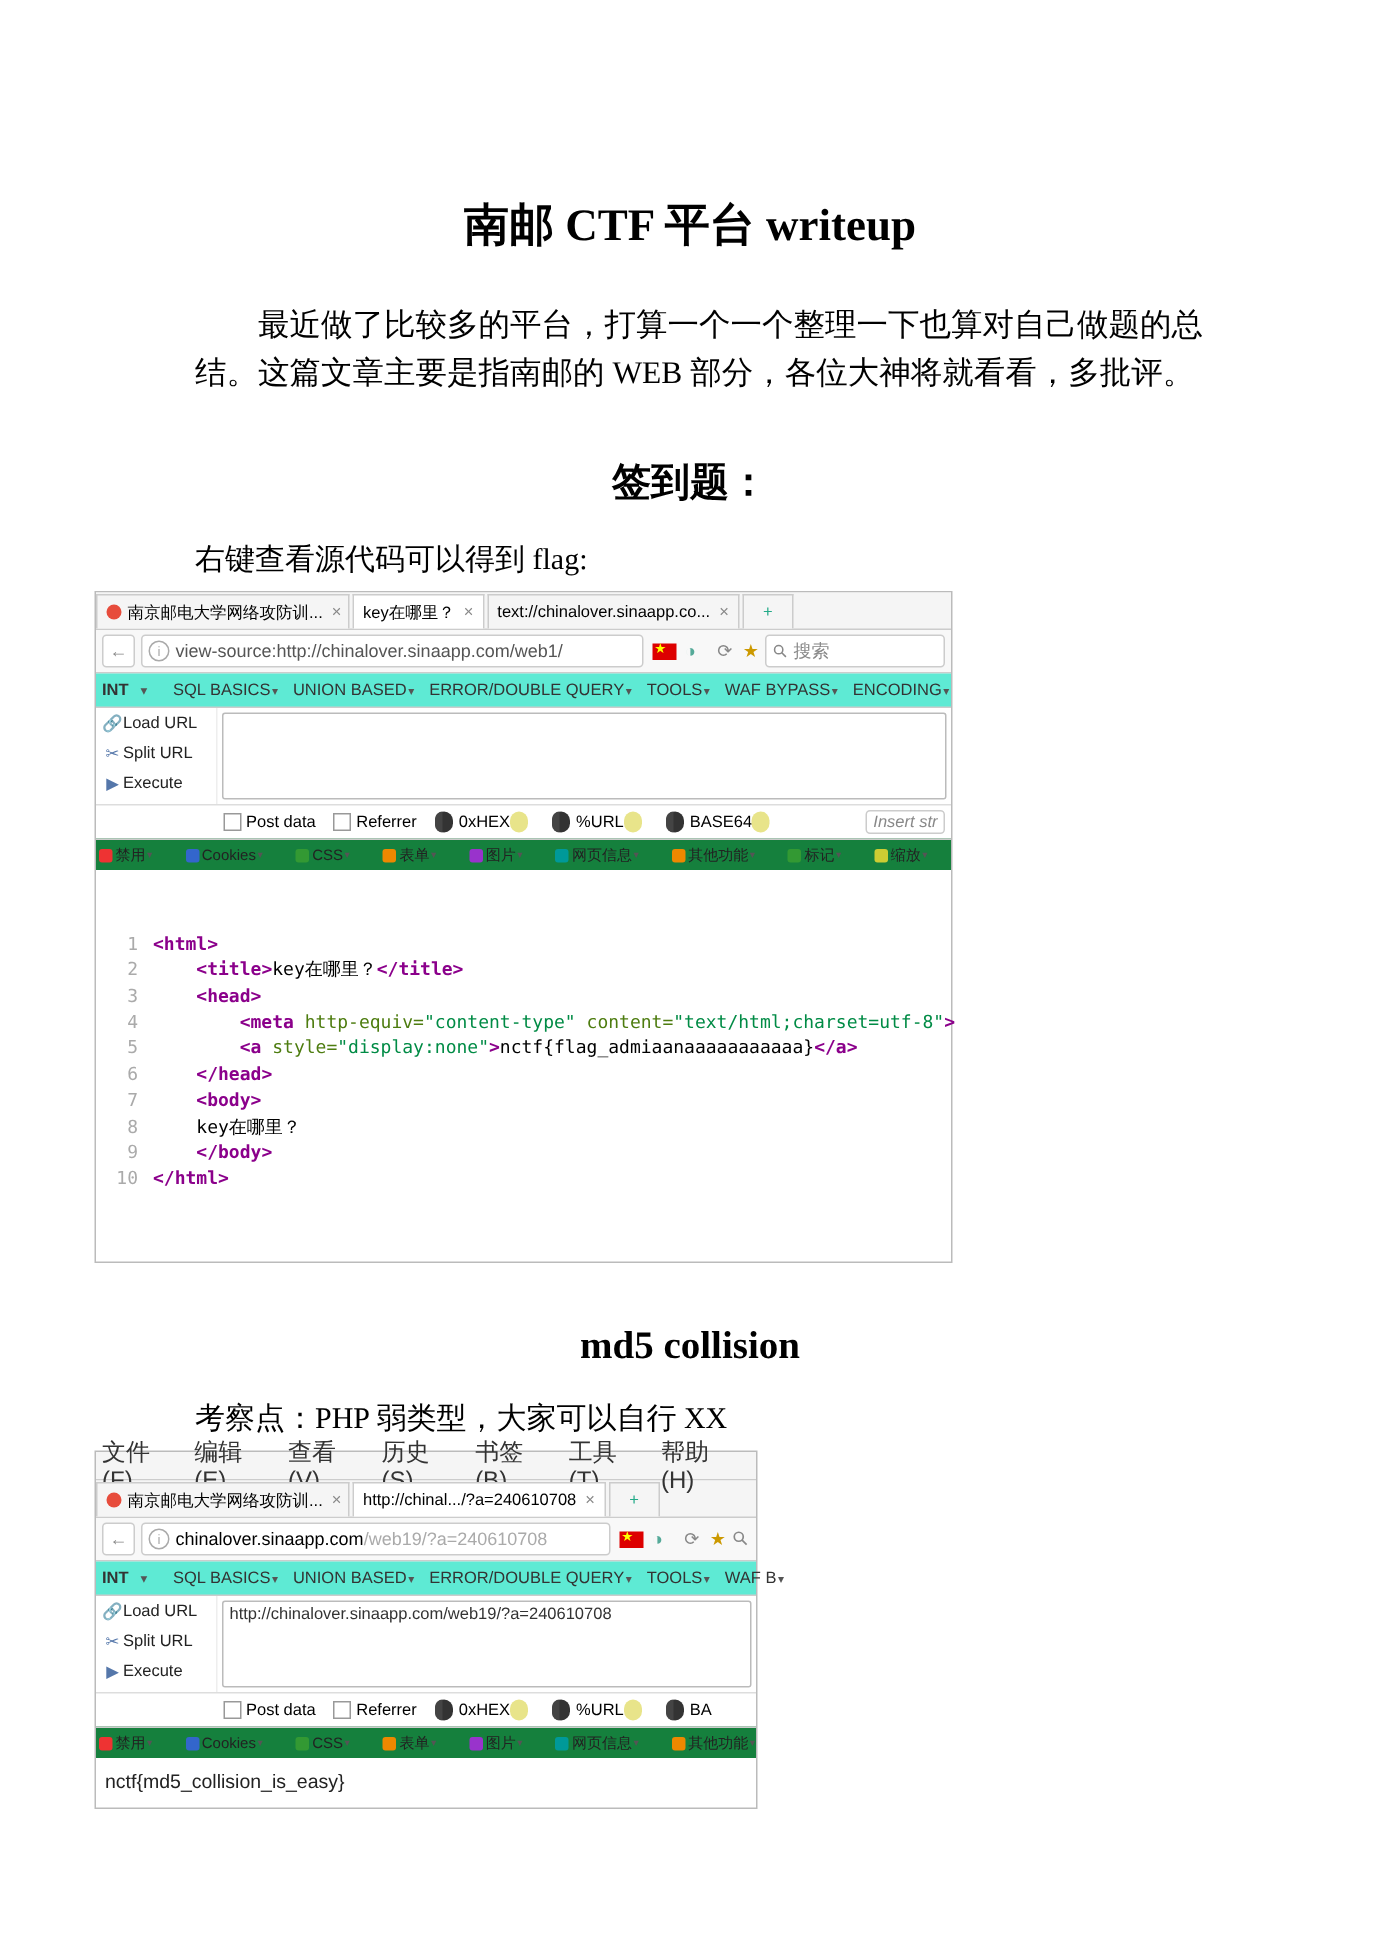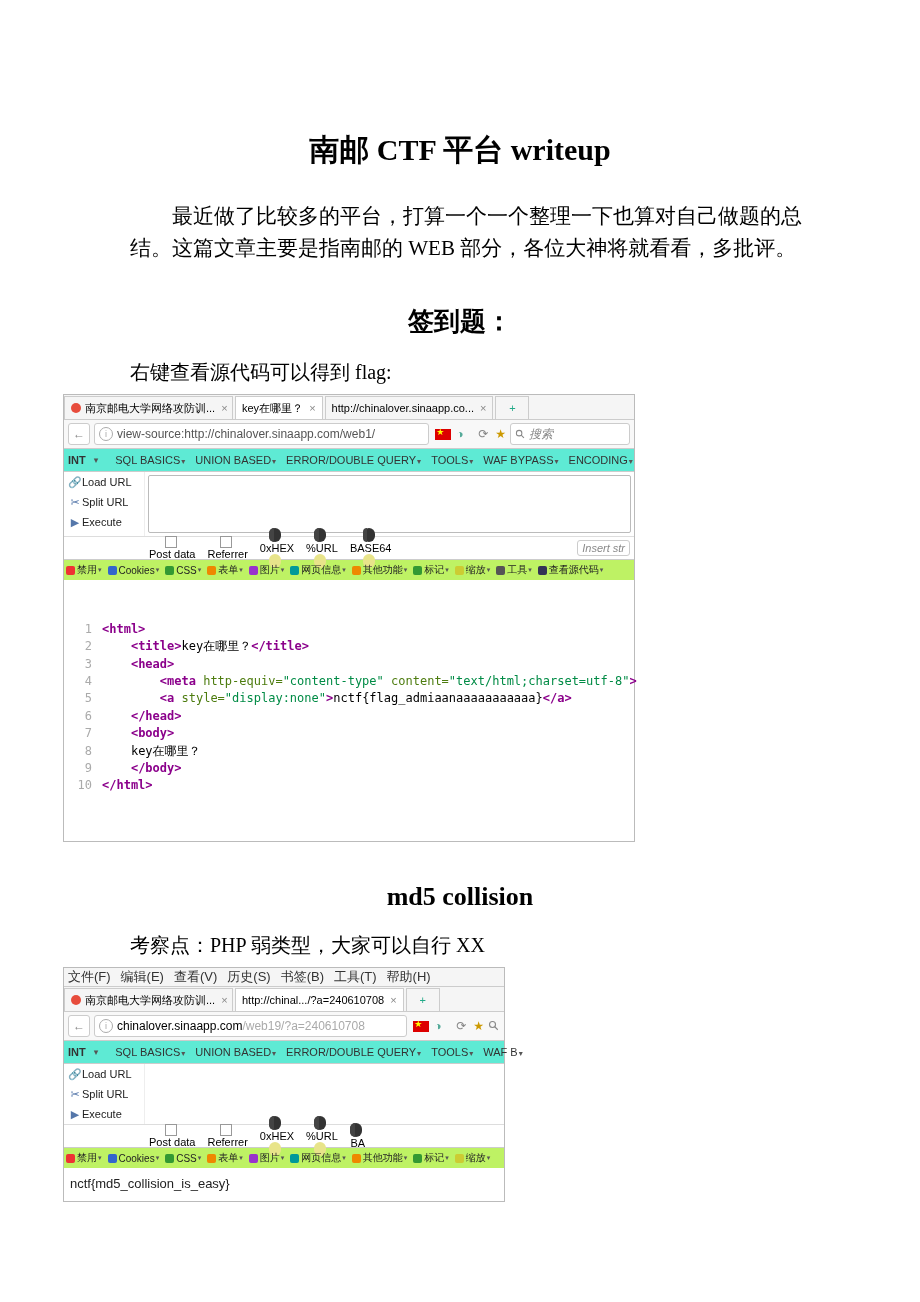--- a/index.html
+++ b/index.html
@@ -103,21 +103,21 @@
     white-space:nowrap;
   }
   .url .info { width:12px;height:12px;border:1px solid #aaa;border-radius:50%;display:flex;align-items:center;justify-content:center;font-size:9px;margin-right:4px;color:#aaa;flex:0 0 auto; }
   .url .dim { color:#aaa; }
   .aftericons { display:flex;align-items:center;margin-left:6px; }
   .flag { width:16px;height:11px;background:linear-gradient(to bottom,#d00 33%,#d00 33%);position:relative;margin-right:2px; }
   .flag::after{content:"★";position:absolute;left:1px;top:-2px;color:#ff0;font-size:9px;}
   .tric{width:14px;height:14px;display:flex;align-items:center;justify-content:center;color:#5a9; margin-right:4px;}
   .reload{width:16px;height:16px;display:flex;align-items:center;justify-content:center;color:#888;margin:0 4px;}
   .star{color:#c90;margin-right:4px;}
-  .search{height:20px;border:1px solid #ccc;border-radius:3px;display:flex;align-items:center;padding:0 4px;background:#fff;color:#888;font-style:italic;width:110px;}
+  .search{height:20px;border:1px solid #ccc;border-radius:3px;display:flex;align-items:center;padding:0 4px;background:#fff;color:#888;width:110px;}
   .search svg{width:11px;height:11px;margin-right:3px;}
 
   .hackbar-top {
     display:flex;
     align-items:center;
     height:22px;
     border-bottom:1px solid #ccc;
     font-size:11px;
     color:#333;
     padding-left:4px;
@@ -131,29 +131,29 @@
 
   .hackbar-body { display:flex; background:#fff; }
   .hb-side { width:80px; border-right:1px solid #eee; }
   .hb-side .row { display:flex;align-items:center;height:20px;padding-left:4px;font-size:11px;color:#222; }
   .hb-side .row .ic { width:14px;display:flex;justify-content:center;color:#57a; }
   .hb-main { flex:1; padding:3px; }
   .hb-input { border:1px solid #bbb;border-radius:2px;height:52px;padding:2px 4px;font-size:11px;color:#333; background:#fff; }
 
   .hb-bottom { display:flex;align-items:center;height:22px;border-top:1px solid #ddd;padding-left:85px;font-size:11px; }
   .chk { width:10px;height:10px;border:1px solid #999;margin-right:3px;display:inline-block;vertical-align:middle; }
-  .hb-bottom .itm{margin-right:12px;display:flex;align-items:center;flex-direction:column;}
+  .hb-bottom .itm{margin-right:12px;display:flex;align-items:center;}
   .pill { height:14px;padding:0 6px;border-radius:7px;display:flex;align-items:center;font-size:10px;color:#333;margin-right:4px;}
   .pill.dark{ background:#333;color:#333;position:relative;}
   .pill.dark::before{content:"";position:absolute;left:0;top:0;width:40%;height:100%;background:#444;border-radius:7px 0 0 7px;}
   .pill.light{background:#e8e48a;}
   .hb-insert{color:#888;font-style:italic;border:1px solid #ccc;border-radius:3px;padding:1px 4px;margin-left:auto;margin-right:4px;}
 
   .devbar {
-    display:flex;align-items:center;height:20px;background:#bef264;border-top:1px solid #ccc;font-size:10px;color:#222;padding-left:2px;overflow:hidden;white-space:nowrap;
+    display:flex;align-items:center;height:20px;background:#15803d;border-top:1px solid #ccc;font-size:10px;color:#222;padding-left:2px;overflow:hidden;white-space:nowrap;gap:16px;
   }
   .devbar .d{display:flex;align-items:center;margin-right:6px;}
   .devbar .d::after{content:"▾";font-size:7px;margin-left:1px;color:#555;}
   .di{width:9px;height:9px;margin-right:2px;border-radius:2px;}
   .di.red{background:#e33;}
   .di.blue{background:#36c;}
   .di.green{background:#393;}
   .di.orange{background:#e80;}
   .di.purple{background:#93c;}
   .di.teal{background:#099;}
@@ -162,21 +162,21 @@
   .di.grey{background:#555;}
 
   .src-view { padding:6px 8px 12px 8px;font-family:Consolas,monospace;font-size:12px;line-height:1.45;position:relative;white-space:pre; }
   .ln{display:inline-block;width:20px;text-align:right;color:#aaa;margin-right:10px;}
   .t-tag{color:#8B008B;font-weight:bold;}
   .t-attr{color:#4d7c0f;}
   .t-str{color:#008b45;}
   .t-txt{color:#000;}
   .watermark{position:absolute;left:90px;top:80px;font-size:44px;font-weight:bold;color:rgba(0,0,0,0.12);letter-spacing:1px;font-family:Arial,sans-serif;pointer-events:none;}
 
-  .menubar{height:18px;display:flex;align-items:center;font-size:13px;color:#333;padding-left:4px;background:#f5f5f5;border-bottom:1px solid #ccc;}
+  .menubar{height:18px;display:flex;align-items:center;font-size:16px;color:#333;padding-left:4px;background:#f5f5f5;border-bottom:1px solid #ccc;}
   .menubar span{margin-right:10px;}
 
   .result-text{font-family:Arial,sans-serif;font-size:13px;padding:8px 6px 10px 6px;color:#222;}
 </style>
 </head>
 <body>
 
 <div class="page">
   <div class="doc-title">南邮 CTF 平台 writeup</div>
   <div class="intro">最近做了比较多的平台，打算一个一个整理一下也算对自己做题的总结。这篇文章主要是指南邮的 WEB 部分，各位大神将就看看，多批评。</div>
@@ -189,21 +189,21 @@
       <div class="tab">
           <span class="fav"></span>
           <span>南京邮电大学网络攻防训...</span>
           <span class="close">×</span>
         </div>
       <div class="tab active">
           <span>key在哪里？</span>
           <span class="close">×</span>
         </div>
       <div class="tab">
-          <span>http://chinalover.sinaapp.co...</span>
+          <span>text://chinalover.sinaapp.co...</span>
           <span class="close">×</span>
         </div>
       <div class="tab plus">+</div>
     </div>
     <div class="addrbar">
       <div class="navbtn">←</div>
       <div class="url">
         <span class="info">i</span>
         <span>view-source:</span>
           <span>http://chinalover.sinaapp.com/web1/</span>
@@ -394,20 +394,23 @@
           </div>
         <div class="row">
             <span class="ic">✂</span>
             <span>Split URL</span>
           </div>
         <div class="row">
             <span class="ic">▶</span>
             <span>Execute</span>
           </div>
       </div>
+      <div class="hb-main">
+          <div class="hb-input">http://chinalover.sinaapp.com/web19/?a=240610708</div>
+        </div>
     </div>
     <div class="hb-bottom">
       <span class="itm">
           <span class="chk"></span>
           <span>Post data</span>
         </span>
       <span class="itm">
           <span class="chk"></span>
           <span>Referrer</span>
         </span>

